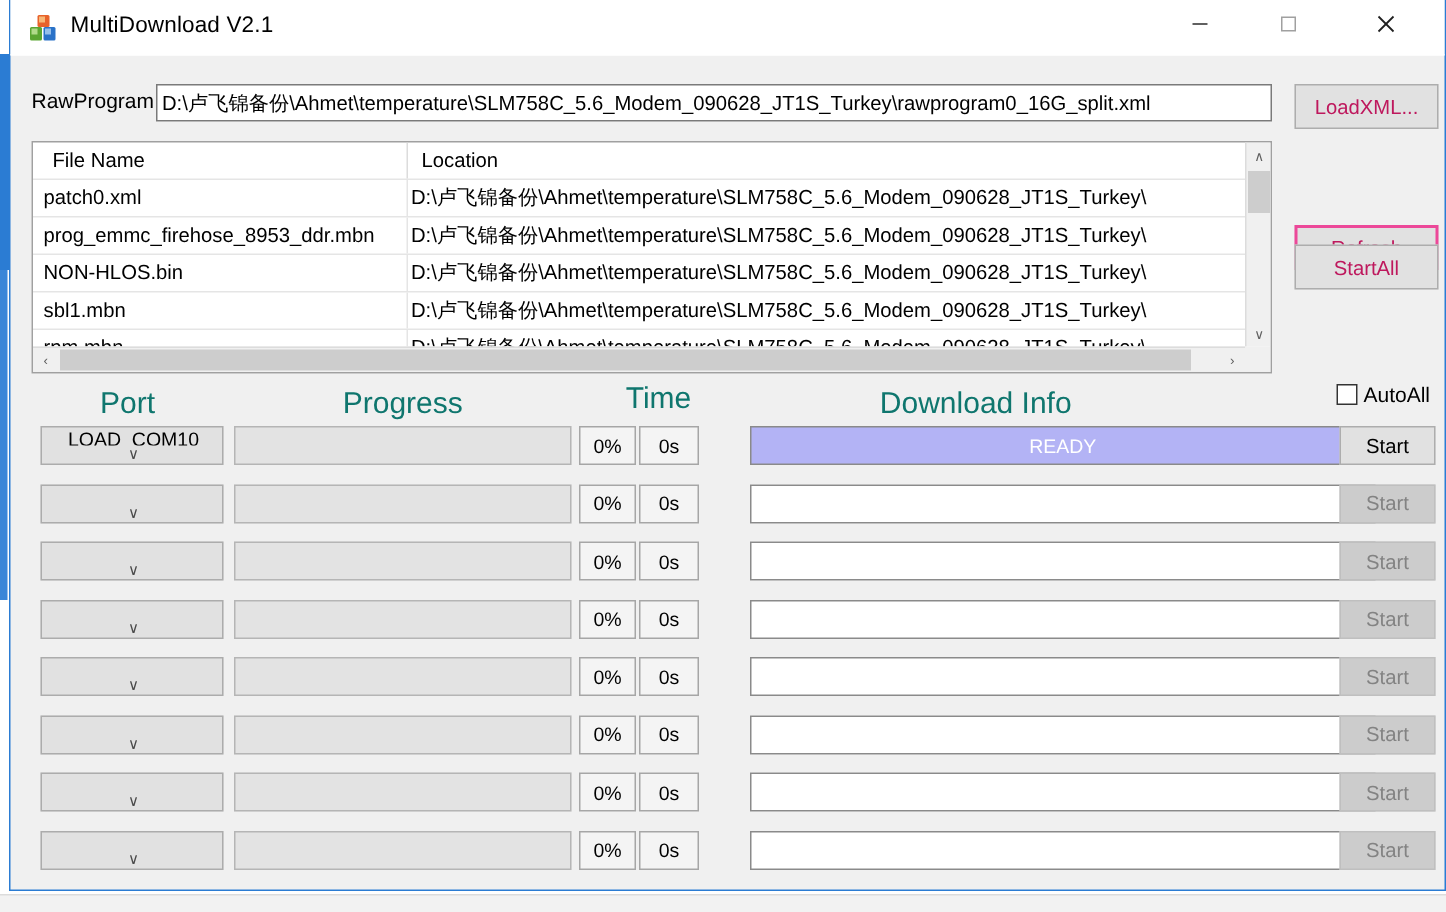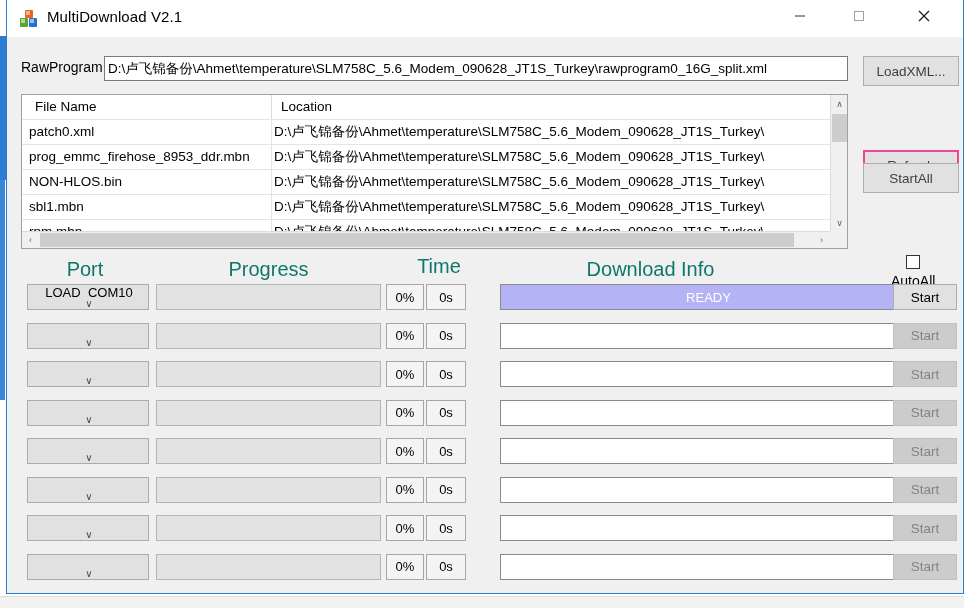--- a/index.html
+++ b/index.html
@@ -111,21 +111,21 @@
   
   .sidebtn {
     position: absolute;
     left: 856px;
     width: 96px;
     height: 30px;
     background: #e1e1e1;
     border: 1px solid #adadad;
     box-sizing: border-box;
     font-size: 13.5px;
-    color: #404040;
+    color: #be185d;
     font-family: "Liberation Sans", sans-serif;
     display: flex;
     align-items: center;
     justify-content: center;
     cursor: default;
   }
   #btn-loadxml { top: 56px; }
   #btn-refresh {
     top: 114px;
     border: 2px solid #ec4899;
@@ -259,21 +259,20 @@
   #hdr-dlinfo   { left: 435px; top: 258px; width: 417px; }
 
   #autoall-wrap {
     position: absolute;
     left: 884px; top: 255px;
     display: flex;
     align-items: center;
     gap: 4px;
     font-size: 14px;
     color: #000;
-    flex-direction: column;
   }
   #autoall-box {
     width: 14px; height: 14px;
     border: 1px solid #333;
     background: #fff;
     box-sizing: border-box;
   }
 
   
   .drow {

